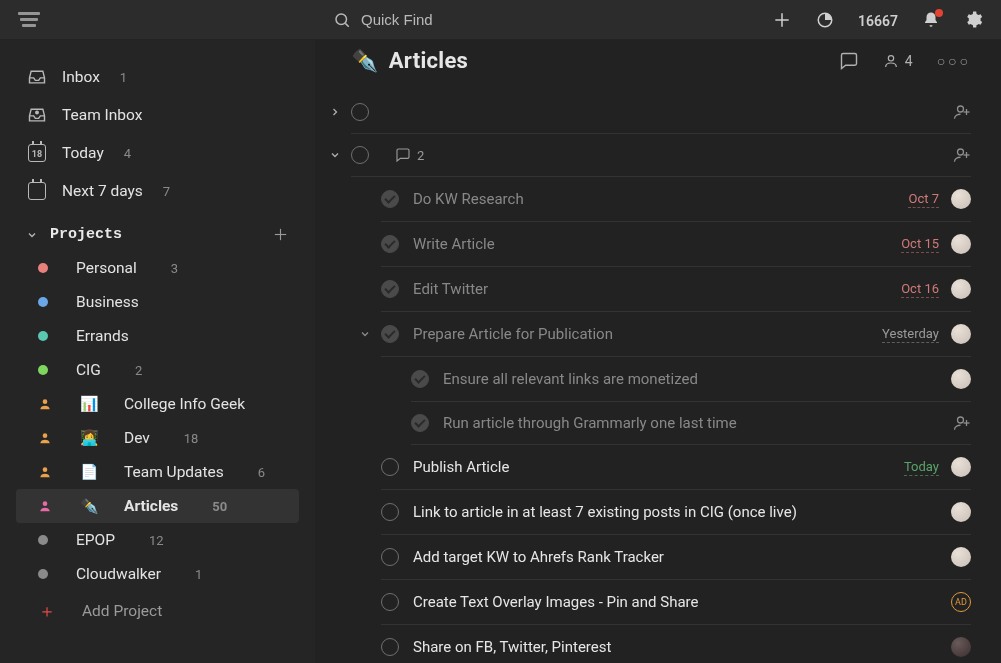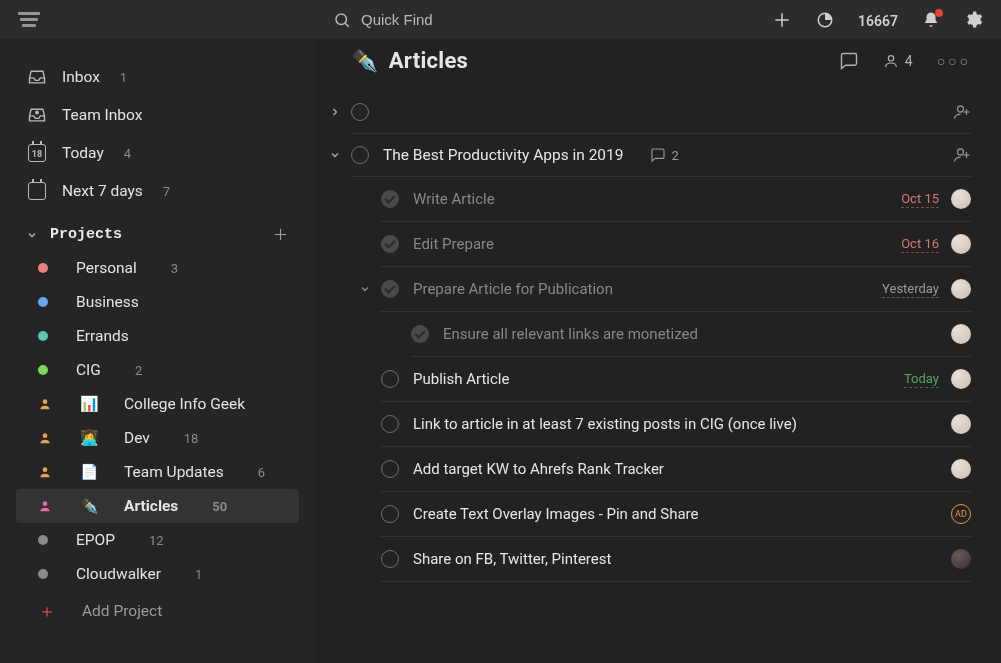--- a/index.html
+++ b/index.html
@@ -340,47 +340,54 @@
               </svg>
             </span>
           </div>
           <div class="task depth-0">
             <span class="arrow-gutter">
               <svg width="12" height="12" viewBox="0 0 24 24" fill="none" stroke="#b0b0b0" stroke-width="2.5" style="transform:rotate(90deg)">
                 <polyline points="9 6 15 12 9 18"></polyline>
               </svg>
             </span>
             <span class="checkbox"></span>
-            <span class="task-title">The Best Productivity Apps in 2019</span>
             <span class="task-comments">
               <svg width="16" height="16" viewBox="0 0 24 24" fill="none" stroke="#9a9a9a" stroke-width="1.7">
                 <path d="M21 15a2 2 0 0 1-2 2H8l-5 4V5a2 2 0 0 1 2-2h14a2 2 0 0 1 2 2z"></path>
               </svg>
               <span>2</span>
             </span>
             <span class="task-right">
               <svg class="assign-icon" viewBox="0 0 24 24" fill="none" stroke="#8f8f8f" stroke-width="1.7">
                 <circle cx="10" cy="8" r="4"></circle>
                 <path d="M2 21c0-4 4-6 8-6"></path>
                 <line x1="18" y1="8" x2="18" y2="16"></line>
                 <line x1="14" y1="12" x2="22" y2="12"></line>
               </svg>
             </span>
           </div>
           <div class="task depth-1">
             <span class="checkbox completed"></span>
+            <span class="task-title completed">Do KW Research</span>
+            <span class="task-right">
+              <span class="date-pill ">Oct 7</span>
+              <span class="avatar"></span>
+            </span>
+          </div>
+          <div class="task depth-1">
+            <span class="checkbox completed"></span>
             <span class="task-title completed">Write Article</span>
             <span class="task-right">
               <span class="date-pill ">Oct 15</span>
               <span class="avatar"></span>
             </span>
           </div>
           <div class="task depth-1">
             <span class="checkbox completed"></span>
-            <span class="task-title completed">Edit Prepare</span>
+            <span class="task-title completed">Edit Twitter</span>
             <span class="task-right">
               <span class="date-pill ">Oct 16</span>
               <span class="avatar"></span>
             </span>
           </div>
           <div class="task depth-1">
             <span class="arrow-gutter">
               <svg width="12" height="12" viewBox="0 0 24 24" fill="none" stroke="#8a8a8a" stroke-width="2.5" style="transform:rotate(90deg)">
                 <polyline points="9 6 15 12 9 18"></polyline>
               </svg>
@@ -392,20 +399,32 @@
               <span class="avatar"></span>
             </span>
           </div>
           <div class="task depth-2">
             <span class="checkbox completed"></span>
             <span class="task-title completed">Ensure all relevant links are monetized</span>
             <span class="task-right">
               <span class="avatar"></span>
             </span>
           </div>
+          <div class="task depth-2">
+            <span class="checkbox completed"></span>
+            <span class="task-title completed">Run article through Grammarly one last time</span>
+            <span class="task-right">
+              <svg class="assign-icon" viewBox="0 0 24 24" fill="none" stroke="#8f8f8f" stroke-width="1.7">
+                <circle cx="10" cy="8" r="4"></circle>
+                <path d="M2 21c0-4 4-6 8-6"></path>
+                <line x1="18" y1="8" x2="18" y2="16"></line>
+                <line x1="14" y1="12" x2="22" y2="12"></line>
+              </svg>
+            </span>
+          </div>
           <div class="task depth-1">
             <span class="checkbox"></span>
             <span class="task-title">Publish Article</span>
             <span class="task-right">
               <span class="date-pill today">Today</span>
               <span class="avatar"></span>
             </span>
           </div>
           <div class="task depth-1">
             <span class="checkbox"></span>

